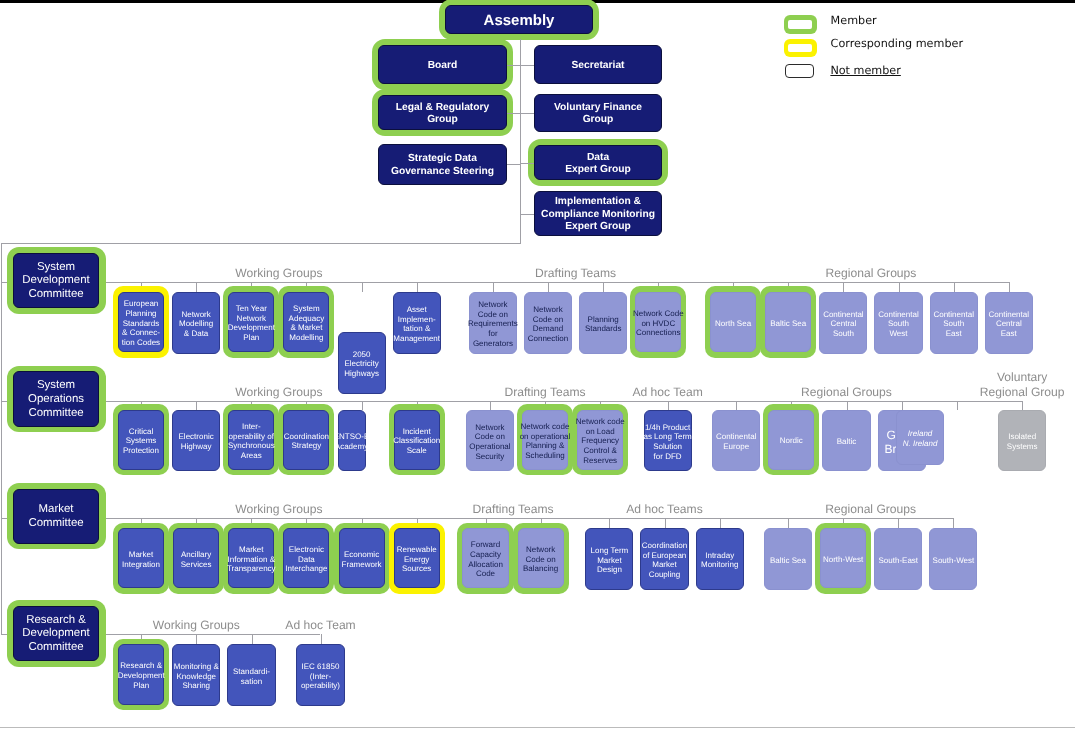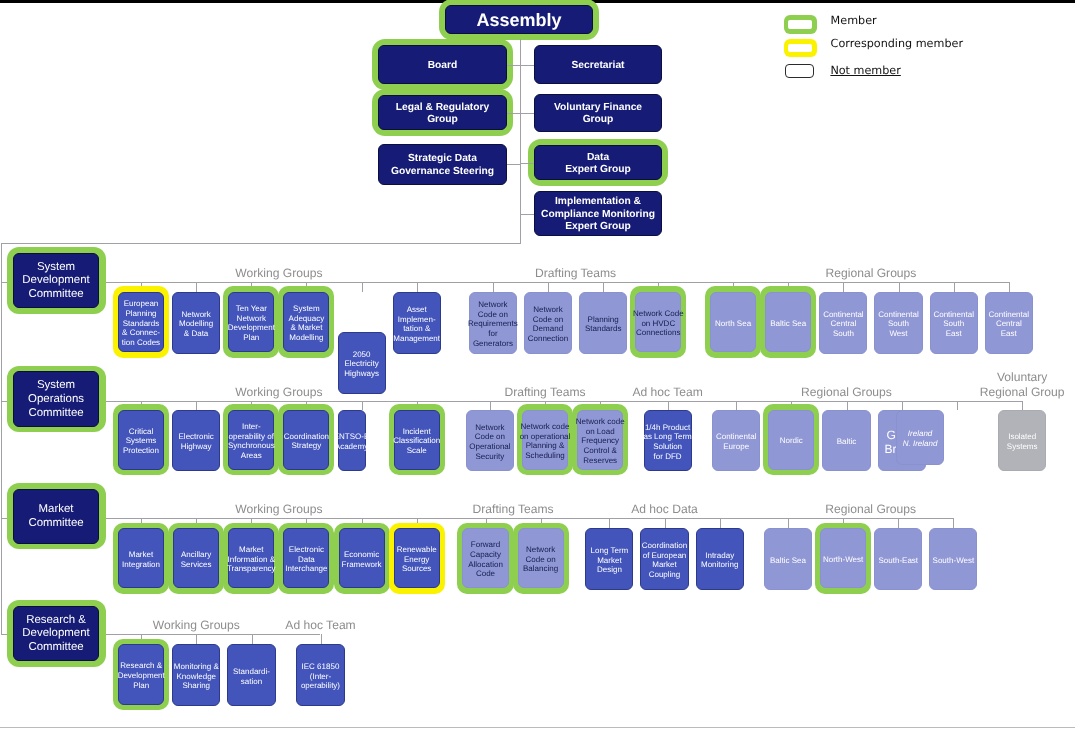--- a/index.html
+++ b/index.html
@@ -35,21 +35,21 @@
 <div class="botline"></div>
 <div class="lgsw" style="left: 783.5px; top: 15.4px; width: 33.4px; height: 18.6px; border-radius: 6px; background: rgb(142, 207, 80);"></div>
 <div class="lgsw" style="left:788.1px;top:20.3px;width:23.9px;height:9.0px;background:#fff;border-radius:2px;"></div>
 <div class="lgtx" style="left:830.6px;top:13.6px;">Member</div>
 <div class="lgsw" style="left: 783.5px; top: 38.9px; width: 33.4px; height: 18.6px; border-radius: 6px; background: rgb(251, 242, 0);"></div>
 <div class="lgsw" style="left:788.1px;top:44.4px;width:23.9px;height:7.4px;background:#fff;border-radius:2px;"></div>
 <div class="lgtx" style="left:830.6px;top:37.4px;">Corresponding member</div>
 <div class="lgsw" style="left: 785.4px; top: 64.3px; width: 29px; height: 13.5px; border: 1.3px solid rgb(43, 43, 43); border-radius: 4px; background: rgb(255, 255, 255);"></div>
 <div class="lgtx" style="left:830.4px;top:63.6px;text-decoration:underline;">Not member</div>
 <div class="out green" style="left:439.0px;top:-1.0px;width:160.0px;height:41.0px;border-radius:13px;"></div>
-<div class="bx navy" style="left:445.0px;top:5.0px;width:148.0px;height:29.0px;font-size:18px;">
+<div class="bx navy" style="left:445.0px;top:5.0px;width:148.0px;height:29.0px;font-size:15px;">
       <span>Assembly</span>
     </div>
 <div class="ln" style="left:519.7px;top:39.0px;width:1.0px;height:204.8px;"></div>
 <div class="out green" style="left:372.0px;top:39.4px;width:141.0px;height:50.2px;border-radius:13px;"></div>
 <div class="bx navy" style="left:378.0px;top:45.4px;width:129.0px;height:38.2px;font-size:10.25px;">
       <span>Board</span>
     </div>
 <div class="ln" style="left:507.0px;top:64.5px;width:12.7px;height:1.0px;"></div>
 <div class="out green" style="left:372.0px;top:89.0px;width:141.0px;height:47.2px;border-radius:13px;"></div>
 <div class="bx navy" style="left:378.0px;top:95.0px;width:129.0px;height:35.2px;font-size:10.25px;">
@@ -278,21 +278,21 @@
 <div class="ln" style="left:485.5px;top:517.5px;width:1.0px;height:10.8px;"></div>
 <div class="out green" style="left:457.4px;top:522.7px;width:56.2px;height:71.0px;border-radius:10px;"></div>
 <div class="bx lilac" style="left:462.4px;top:528.3px;width:46.2px;height:59.8px;font-size:8.0px;">
       <span>Forward<br>Capacity<br>Allocation<br>Code</span>
     </div>
 <div class="ln" style="left:540.6px;top:517.5px;width:1.0px;height:10.8px;"></div>
 <div class="out green" style="left:512.5px;top:522.7px;width:56.2px;height:71.0px;border-radius:10px;"></div>
 <div class="bx lilac" style="left:517.5px;top:528.3px;width:46.2px;height:59.8px;font-size:8.0px;">
       <span>Network<br>Code on<br>Balancing</span>
     </div>
-<div class="glabel" style="left:664.5px;top:501.5px;">Ad hoc Data</div>
+<div class="glabel" style="left:664.5px;top:501.5px;">Ad hoc Teams</div>
 <div class="ln" style="left:609.4px;top:517.5px;width:1.0px;height:10.8px;"></div>
 <div class="bx blue" style="left:585.3px;top:528.3px;width:48.2px;height:61.3px;font-size:8.0px;">
       <span>Long Term<br>Market<br>Design</span>
     </div>
 <div class="ln" style="left:664.5px;top:517.5px;width:1.0px;height:10.8px;"></div>
 <div class="bx blue" style="left:640.4px;top:528.3px;width:48.2px;height:61.3px;font-size:8.0px;">
       <span>Coordination<br>of European<br>Market<br>Coupling</span>
     </div>
 <div class="ln" style="left:719.7px;top:517.5px;width:1.0px;height:10.8px;"></div>
 <div class="bx blue" style="left:695.6px;top:528.3px;width:48.2px;height:61.3px;font-size:8.0px;">

